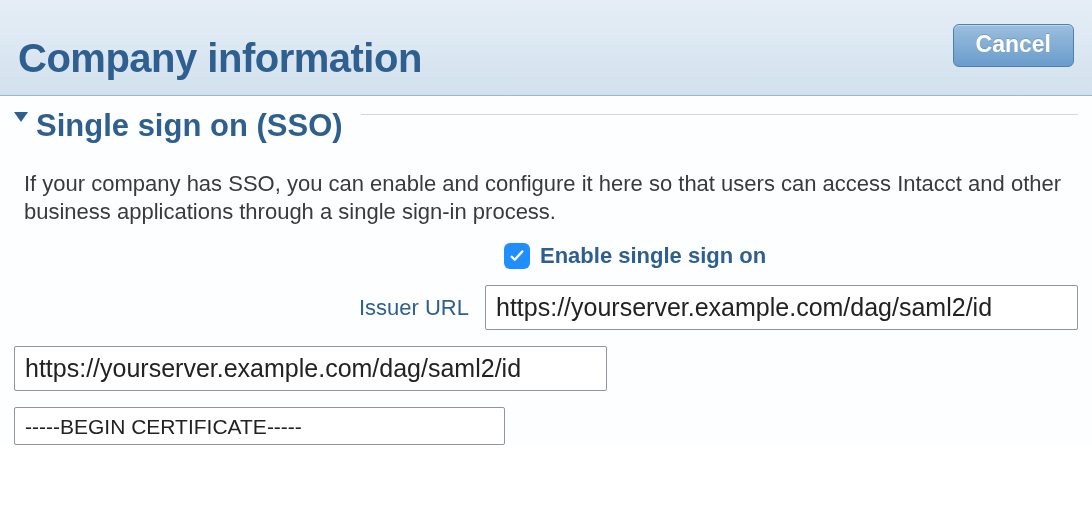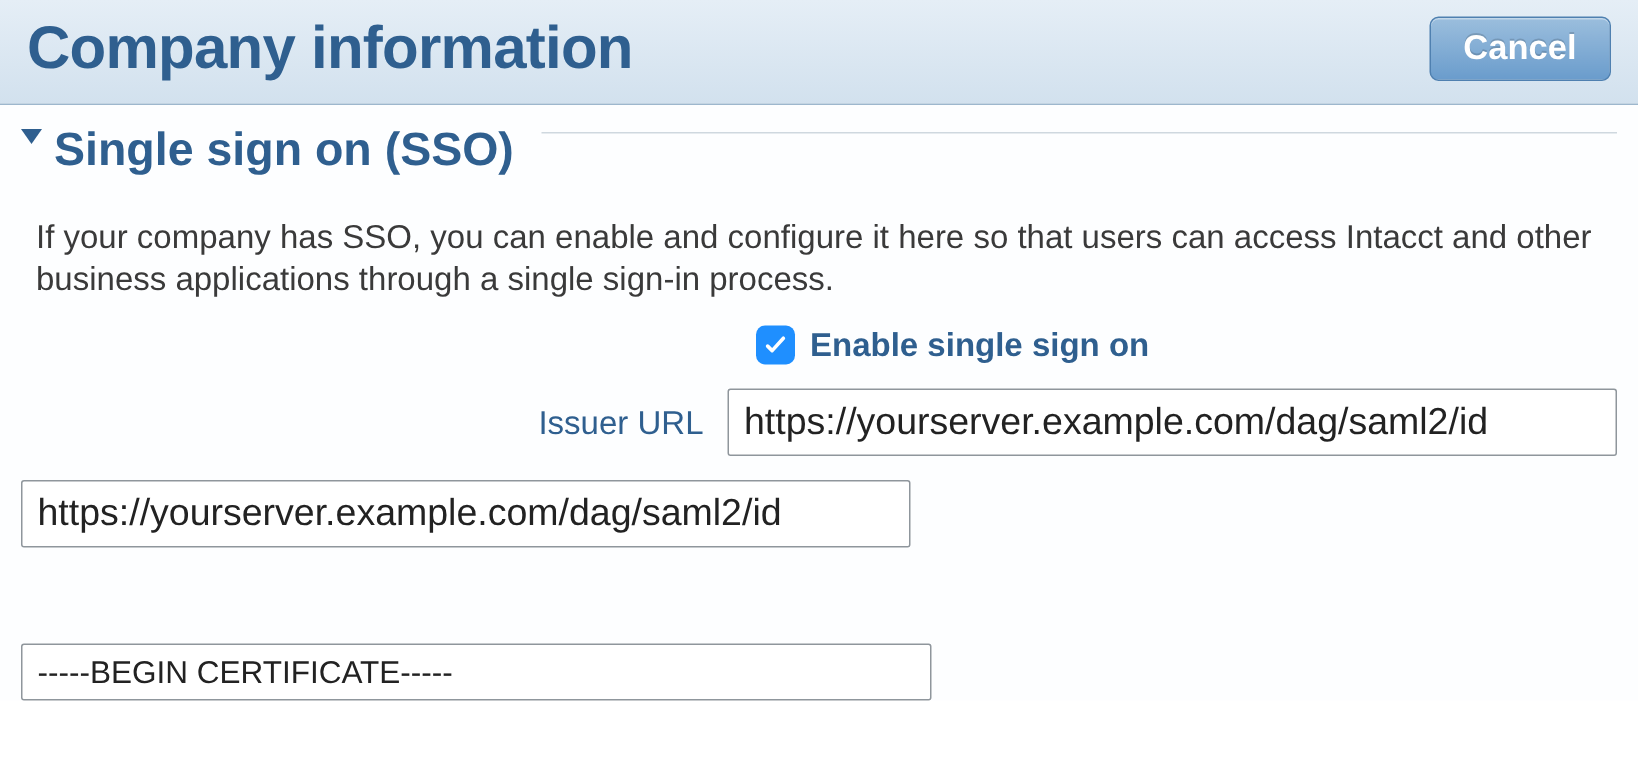--- a/index.html
+++ b/index.html
@@ -16,20 +16,21 @@
     justify-content: space-between;
     padding: 10px 18px 14px 18px;
     background: linear-gradient(#e5eef6, #d2e1ee);
     border-bottom: 1px solid #9db7cd;
   }
   .page-title {
     color: #2f5f8f;
     font-size: 40px;
     font-weight: 700;
     letter-spacing: -0.5px;
+    margin-top: 26px;
   }
   .header-buttons {
     display: flex;
     gap: 12px;
   }
   .btn {
     font-size: 23px;
     font-weight: 700;
     color: #ffffff;
     background: linear-gradient(#9bbedd, #6a9ccc);
@@ -145,28 +146,27 @@
     border-radius: 2px;
     width: 593px;
     font-family: inherit;
     color: #222;
   }
   .textarea-input {
     font-size: 21px;
     padding: 7px 10px;
     border: 1px solid #8f969c;
     border-radius: 2px;
-    width: 607px;
+    width: 491px;
     height: 38px;
     font-family: inherit;
     color: #222;
     resize: none;
     overflow: hidden;
     line-height: 1.1;
-    margin-top: 48px;
   }
 </style>
 </head>
 <body>
 
 <div class="header-bar">
   <div class="page-title">Company information</div>
   <div class="header-buttons">
     <button class="btn">Cancel</button>
   </div>

